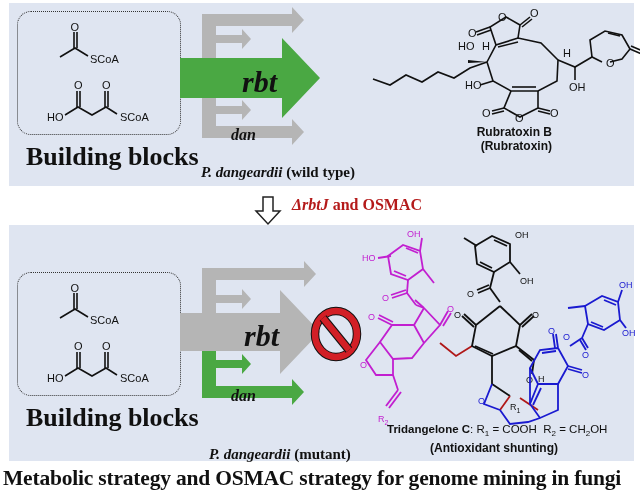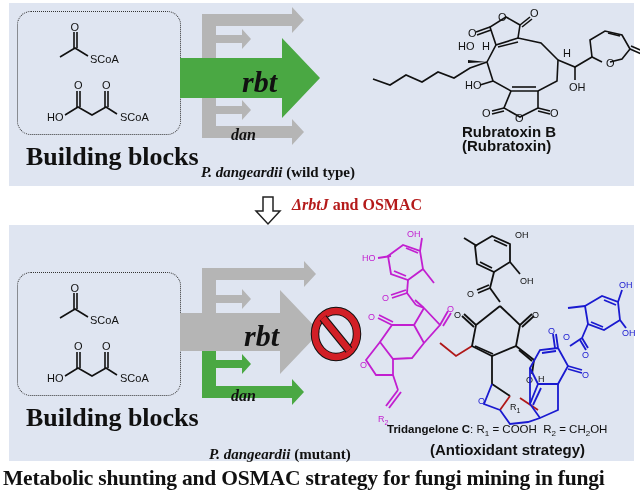--- a/index.html
+++ b/index.html
@@ -11,21 +11,21 @@
   .bb-title{position:absolute;font-family:"Liberation Serif",serif;font-weight:bold;font-size:26px;color:#111;white-space:nowrap;}
   .strain{position:absolute;font-family:"Liberation Serif",serif;font-weight:bold;font-size:15px;color:#111;white-space:nowrap;}
   .strain i{font-style:italic;}
   .chem{font-family:"Liberation Sans",sans-serif;font-size:11px;fill:#111;}
   .chem-sm{font-family:"Liberation Sans",sans-serif;font-size:9px;}
   .gene{font-family:"Liberation Serif",serif;font-weight:bold;font-style:italic;}
   .mid{position:absolute;top:196px;left:256px;height:30px;white-space:nowrap;}
   .mid-label{position:absolute;left:36px;top:0;font-family:"Liberation Serif",serif;font-weight:bold;font-size:16px;color:#b41a1a;white-space:nowrap;}
   .mid-label i{font-style:italic;}
   .caption{position:absolute;left:3px;top:466px;font-family:"Liberation Serif",serif;font-weight:bold;font-size:21.5px;color:#111;white-space:nowrap;letter-spacing:-0.2px;}
-  .cmpd-name{position:absolute;font-family:"Liberation Sans",sans-serif;font-weight:bold;font-size:15px;color:#111;white-space:nowrap;text-align:left;}
+  .cmpd-name{position:absolute;font-family:"Liberation Sans",sans-serif;font-weight:bold;font-size:12px;color:#111;white-space:nowrap;text-align:right;}
   svg{position:absolute;overflow:visible;}
 </style>
 </head>
 <body>
 
 <div class="panel" id="panel-top"></div>
 
 <div class="bb-box" style="left:17px;top:11px;width:162px;height:122px;"></div>
 
 <svg style="left:55px;top:20px;" width="80" height="45">
@@ -277,15 +277,15 @@
   <text class="chem-sm" x="188" y="106" fill="#1a1ad0">O</text>
   <text class="chem-sm" x="222" y="130" fill="#1a1ad0">O</text>
   <text class="chem-sm" x="222" y="150" fill="#1a1ad0">O</text>
   <text class="chem-sm" x="118" y="176" fill="#1a1ad0">O</text>
   <text class="chem-sm" x="150" y="182" fill="#111">R<tspan font-size="7" dy="3">1</tspan></text>
 </svg>
 
 <div class="cmpd-name" style="left:387px;top:423px;text-align:left;font-size:11.5px;">
   <span>Tridangelone C</span><span style="font-weight:normal;">:&nbsp;</span><span style="font-weight:normal;text-align:center;"><span>R</span><sub style="font-size:8px;">1</sub><span> = COOH</span></span>&nbsp;&nbsp;<span style="font-weight:normal;"><span>R</span><sub style="font-size:8px;">2</sub><span> = CH</span><sub style="font-size:8px;">2</sub><span>OH</span></span>
 </div>
-<div class="cmpd-name" style="left:430px;top:441px;">(Antioxidant strategy)</div>
-
-<div class="caption">Metabolic shunting and OSMAC strategy for fungi mining in fungi</div>
+<div class="cmpd-name" style="left:430px;top:441px;">(Antioxidant shunting)</div>
+
+<div class="caption">Metabolic strategy and OSMAC strategy for genome mining in fungi</div>
 
 </body></html>

